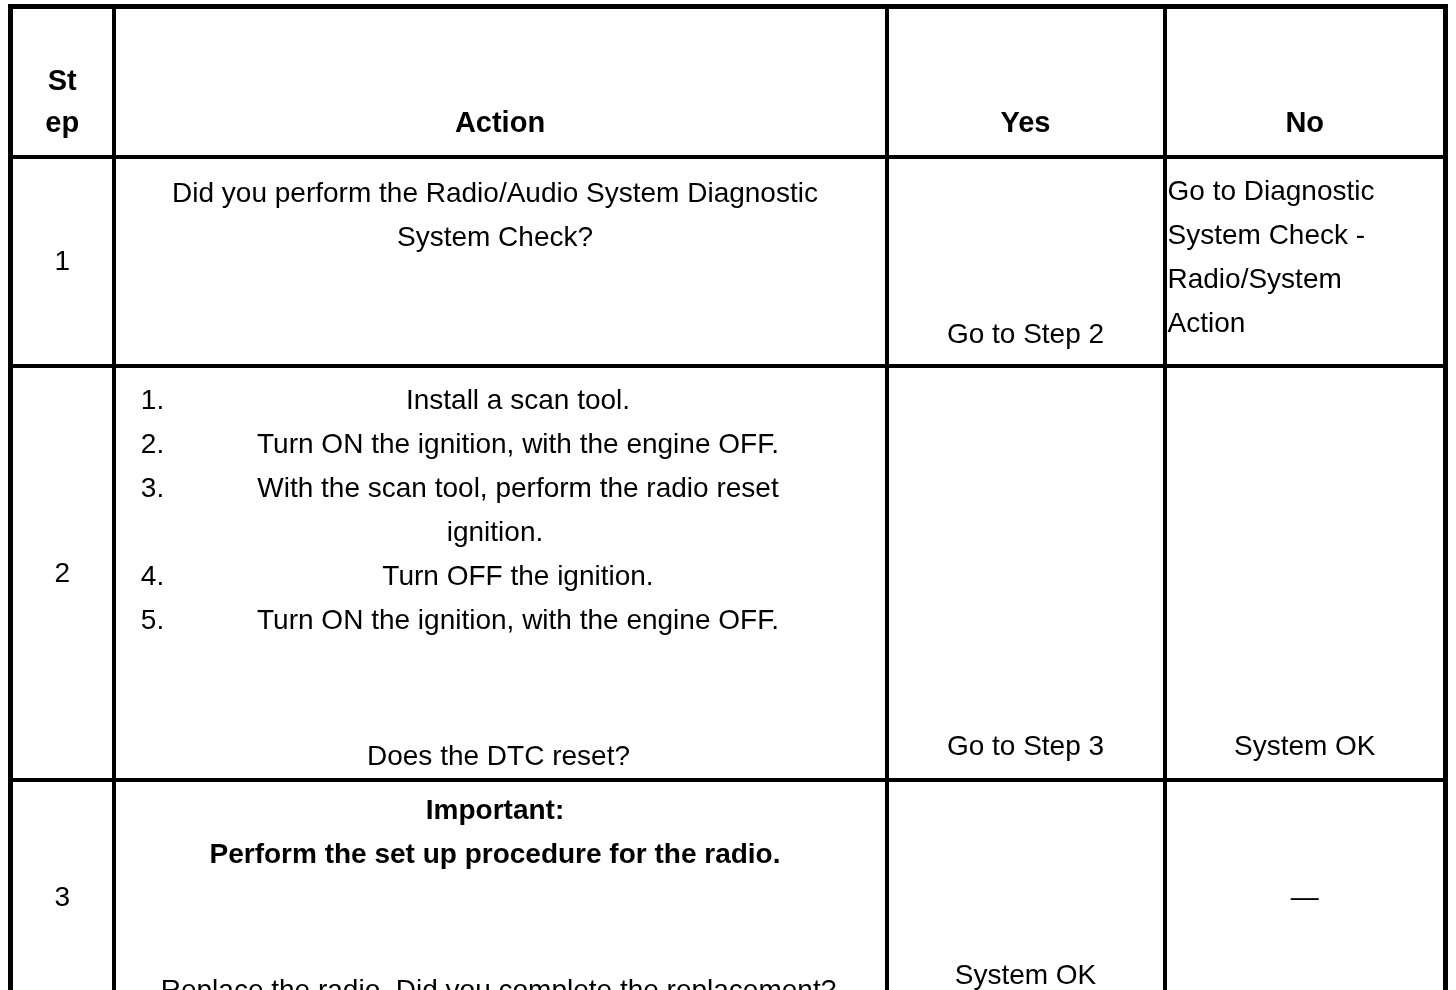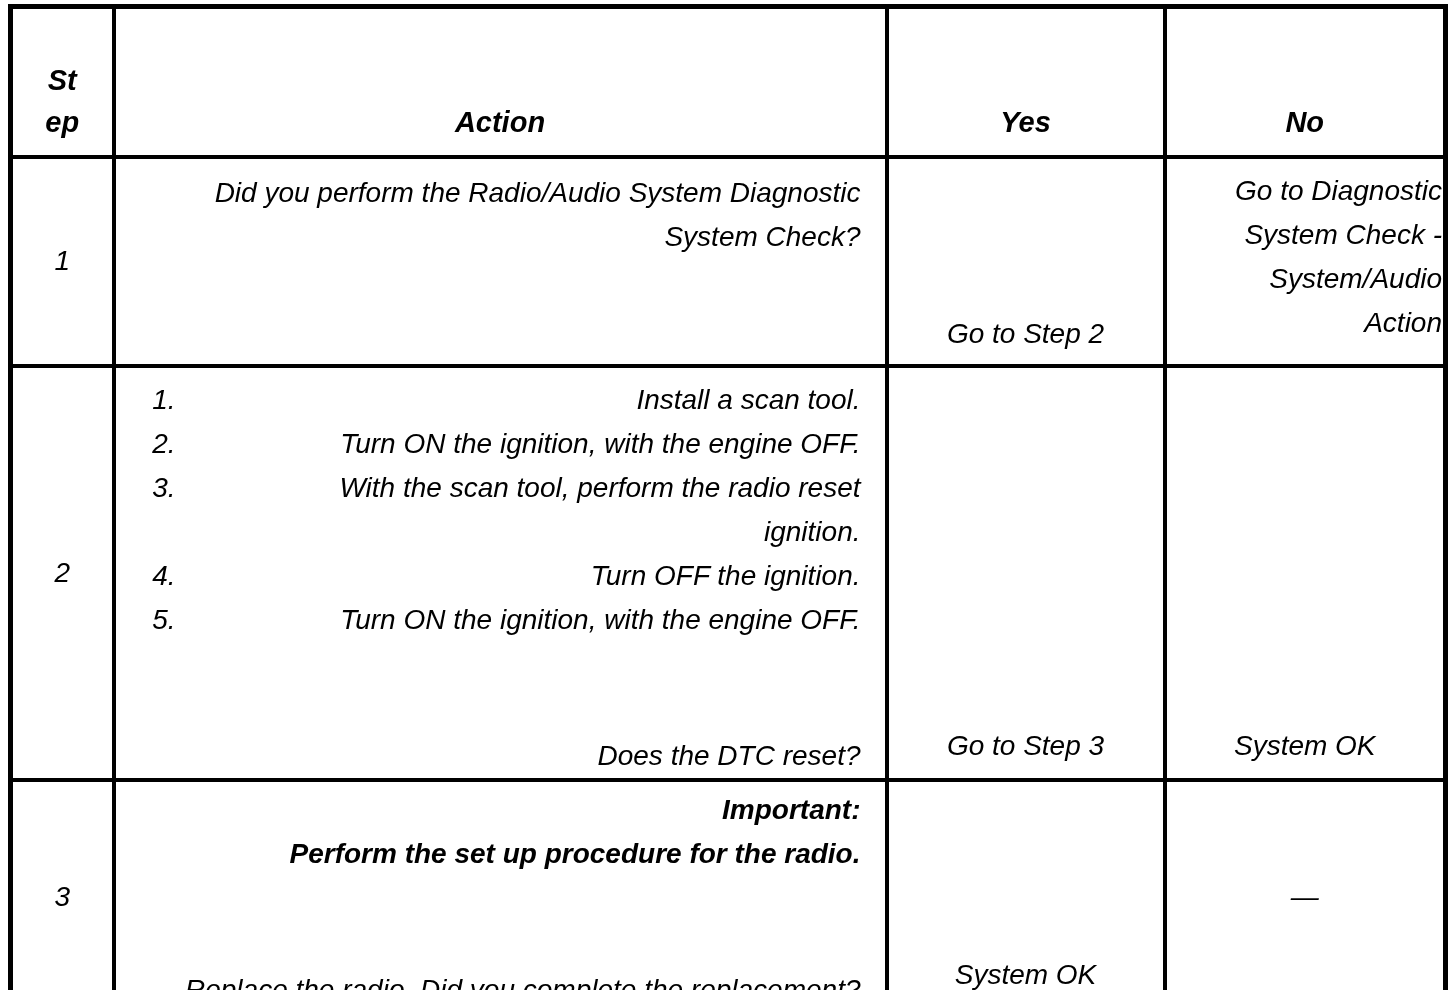--- a/index.html
+++ b/index.html
@@ -17,57 +17,56 @@
     left: 8px;
     top: 4px;
     width: 1435px;
     border-collapse: collapse;
     table-layout: fixed;
     border: 5px solid #000;
   }
   .diag th, .diag td {
     border: 4px solid #000;
     overflow: hidden;
-    font-style: italic;
   }
   .diag th {
     vertical-align: bottom;
     text-align: center;
     font-size: 29px;
     font-weight: bold;
     line-height: 42px;
     padding: 0 0 12px 0;
   }
   td.step {
     text-align: center;
     vertical-align: middle;
     font-size: 28px;
   }
   td.action {
     vertical-align: top;
-    text-align: right;
+    text-align: center;
     font-size: 28px;
     line-height: 44px;
     padding: 12px 24px 0 14px;
   }
   tr.r2 td.action { padding-top: 10px; }
   tr.r3 td.action { padding-top: 6px; }
   td.result {
     vertical-align: bottom;
     text-align: center;
     font-size: 28px;
     line-height: 34px;
     margin-top: 40px;
   }
   td.pb13 { padding-bottom: 13px; }
   td.pb15 { padding-bottom: 15px; }
   td.pb20 { padding-bottom: 20px; }
   td.no-list {
     vertical-align: top;
-    text-align: right;
+    text-align: left;
     font-size: 28px;
     line-height: 44px;
     padding-top: 10px;
   }
   td.dash {
     vertical-align: middle;
     text-align: center;
     font-size: 28px;
   }
   .li { display: flex; }
@@ -106,21 +105,21 @@
       <td class="action">
         <div>Did you perform the Radio/Audio System Diagnostic</div>
         <div>System Check?</div>
       </td>
       <td class="result pb13">
         <div>Go to Step 2</div>
       </td>
       <td class="no-list">
         <div>Go to Diagnostic</div>
         <div>System Check -</div>
-        <div>System/Audio</div>
+        <div>Radio/System</div>
         <div>Action</div>
       </td>
     </tr>
 
     <tr class="r2" style="height:385px">
       <td class="step">2</td>
       <td class="action">
         <div class="li">
           <span class="num">1.</span>
           <span class="itxt">Install a scan tool.</span>

